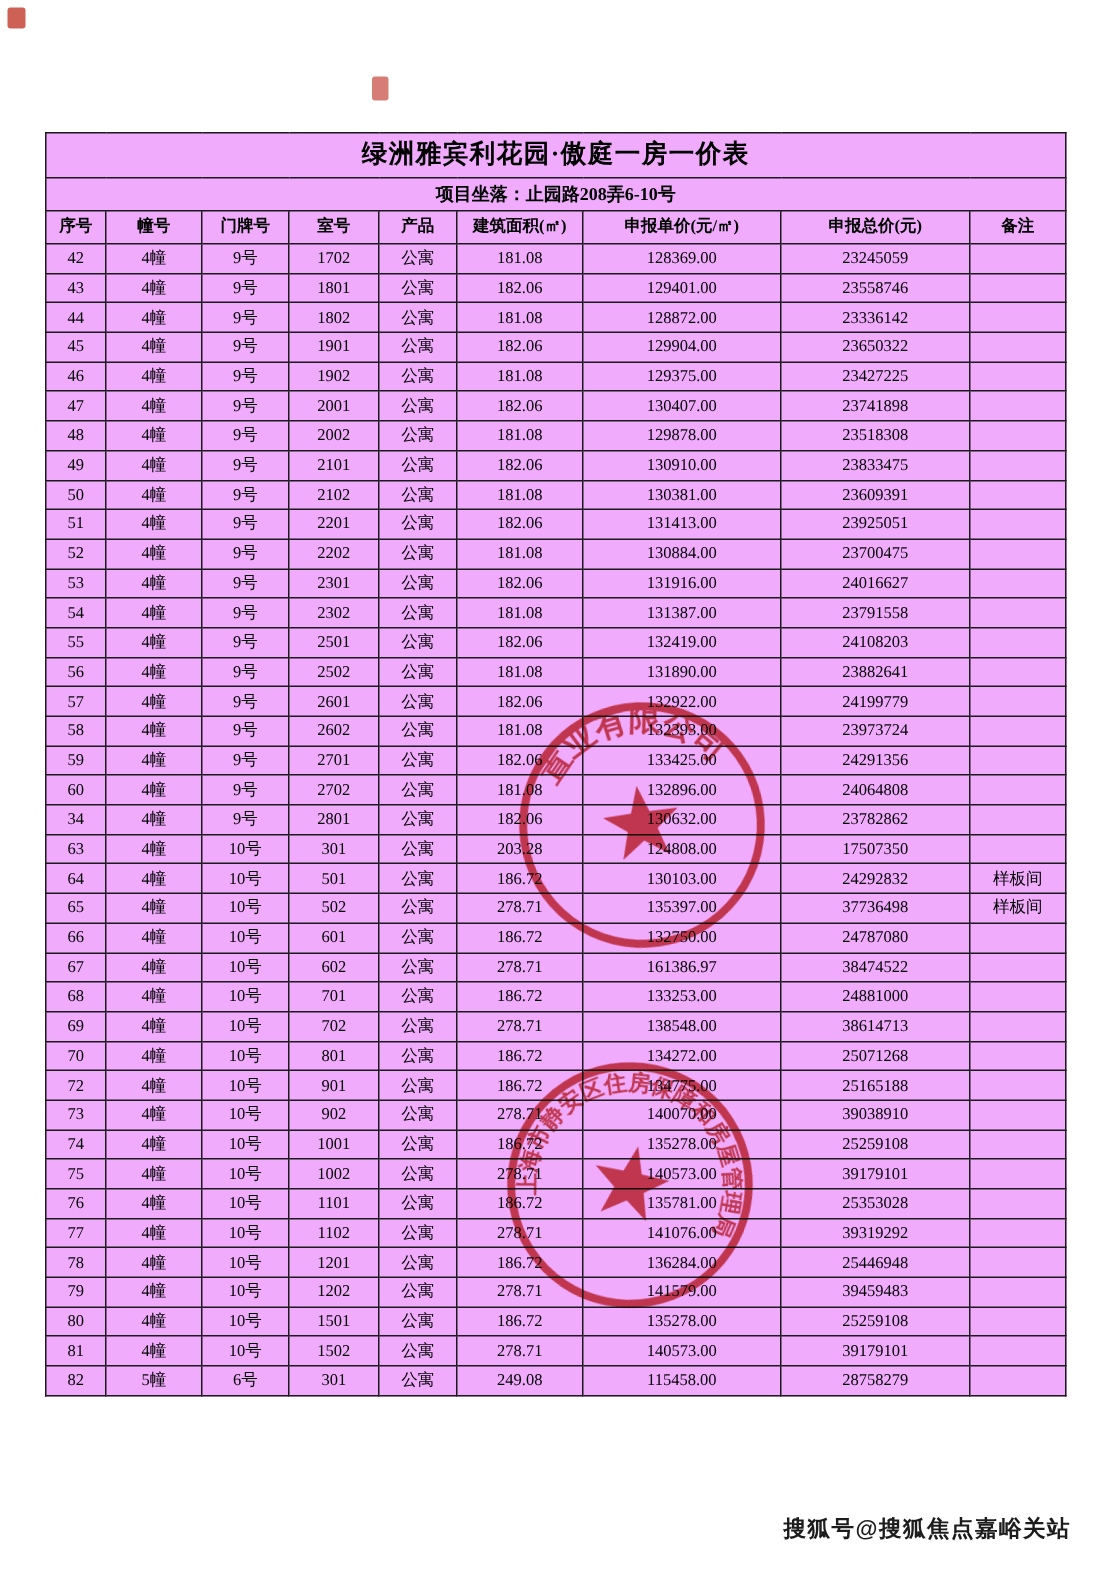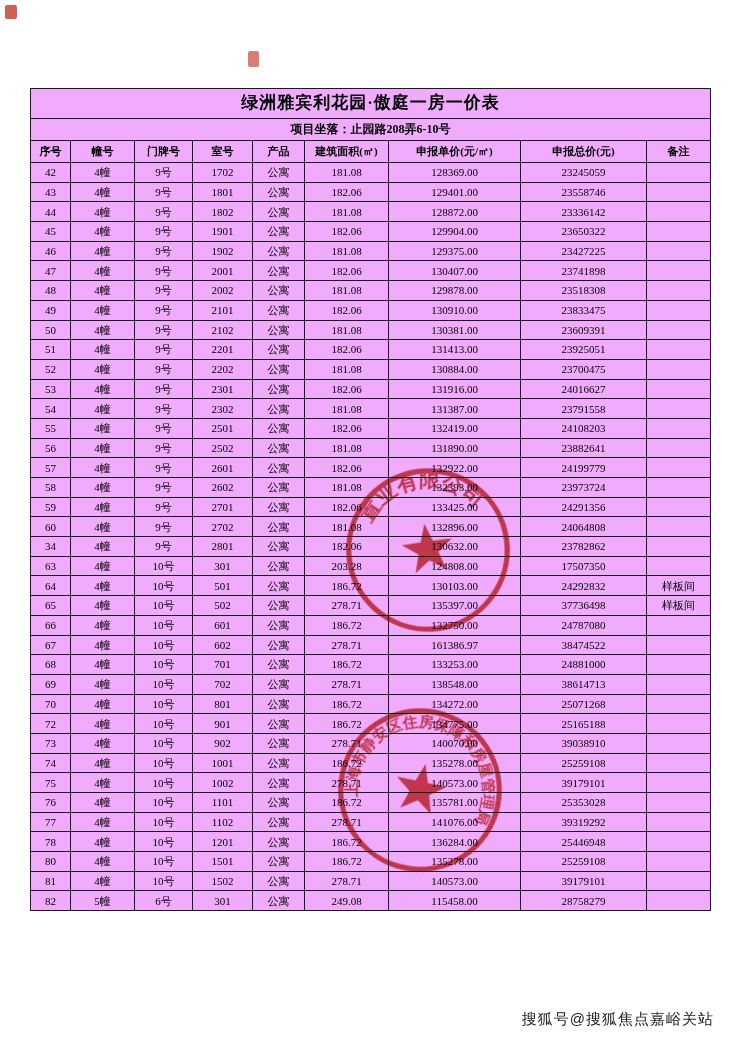--- a/index.html
+++ b/index.html
@@ -37,21 +37,21 @@
   .stamp-2{left:332px;top:702px;transform:rotate(12deg);}
   .stamp text{fill:currentColor;font-family:"Liberation Serif","DejaVu Serif",serif;font-weight:bold;}
 
   
   .red-mark{position:absolute;background:#c0392b;border-radius:2px;}
   .mark-corner{left:5px;top:5px;width:12px;height:14px;opacity:.8;}
   .mark-top{left:248px;top:51px;width:11px;height:16px;opacity:.65;}
 
   
   .watermark{
-    position:absolute;right:26px;top:1010px;font-size:15px;font-weight:normal;
+    position:absolute;right:26px;top:1010px;font-size:15px;font-weight:bold;
     color:#1c1c1c;font-family:"Liberation Sans","DejaVu Sans",sans-serif;letter-spacing:1px;
   }
 </style>
 </head>
 <body>
 
 <div class="page">
 
   <div class="red-mark mark-corner"></div>
   <div class="red-mark mark-top"></div>
@@ -467,20 +467,31 @@
           <td>4幢</td>
           <td>10号</td>
           <td>1201</td>
           <td>公寓</td>
           <td>186.72</td>
           <td>136284.00</td>
           <td>25446948</td>
           <td></td>
         </tr>
         <tr>
+          <td>79</td>
+          <td>4幢</td>
+          <td>10号</td>
+          <td>1202</td>
+          <td>公寓</td>
+          <td>278.71</td>
+          <td>141579.00</td>
+          <td>39459483</td>
+          <td></td>
+        </tr>
+        <tr>
           <td>80</td>
           <td>4幢</td>
           <td>10号</td>
           <td>1501</td>
           <td>公寓</td>
           <td>186.72</td>
           <td>135278.00</td>
           <td>25259108</td>
           <td></td>
         </tr>

